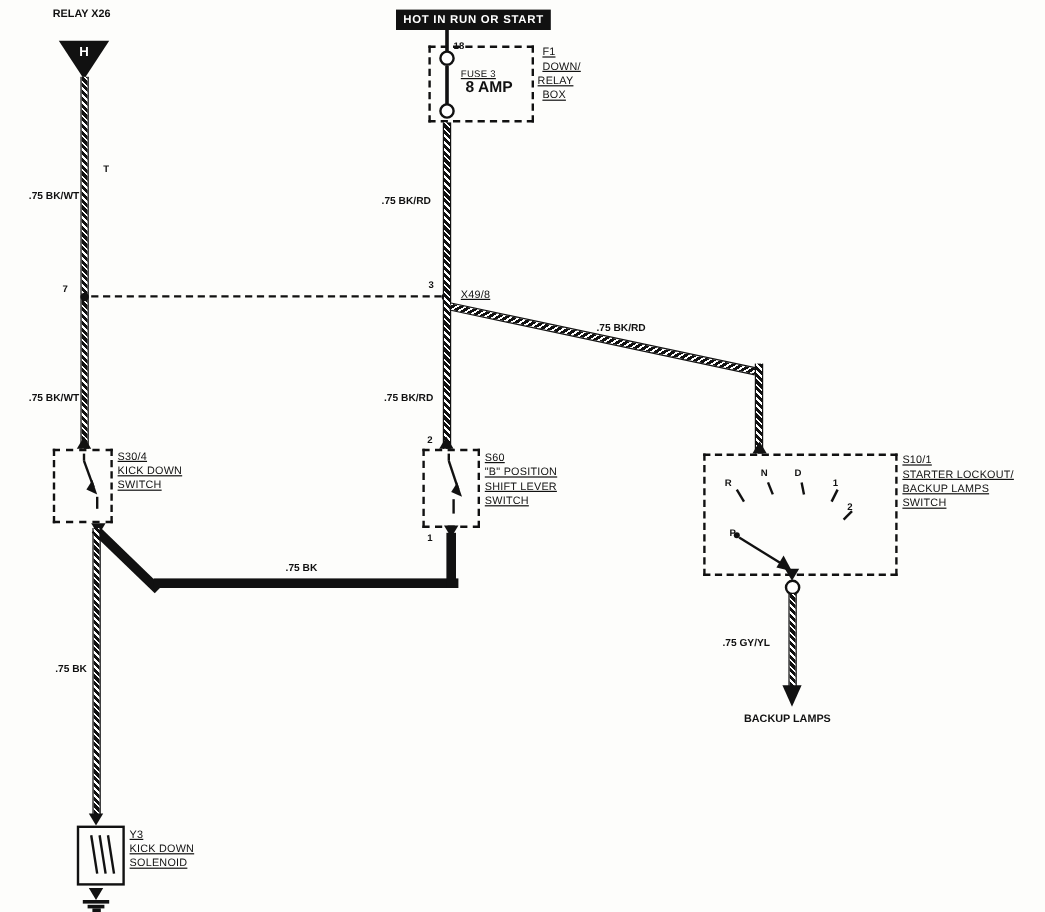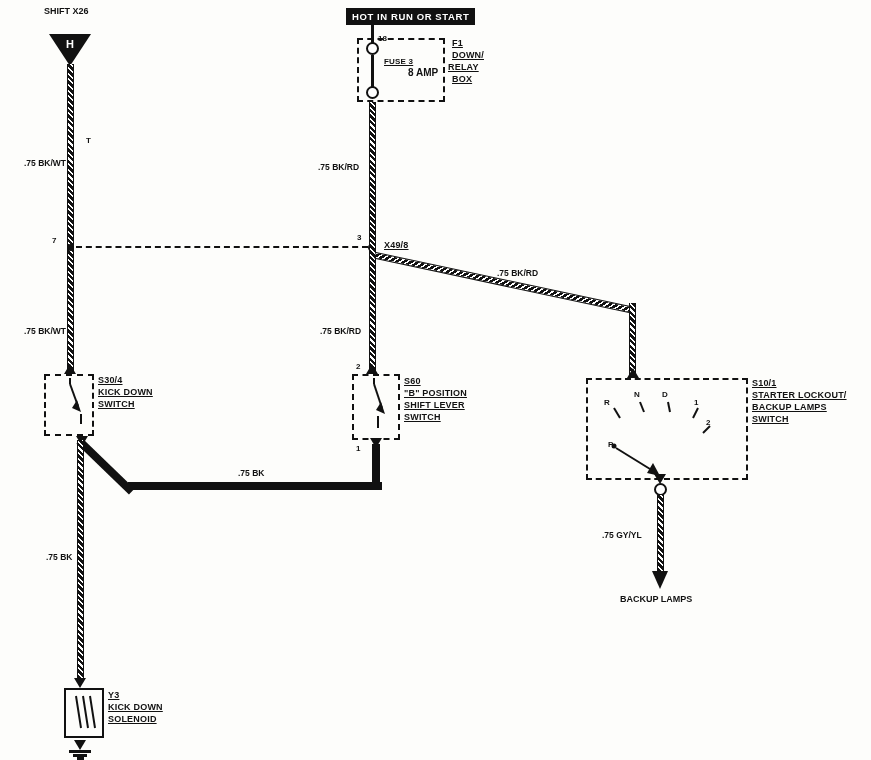--- a/index.html
+++ b/index.html
@@ -1,20 +1,20 @@
 <!DOCTYPE html>
 <html><head>
 <meta charset="utf-8">
 <style>
   *{margin:0;padding:0;box-sizing:border-box;}
   html,body{background:#ffffff;}
   body{font-family:"Liberation Sans",sans-serif;}
   .stage{position:relative;width:871px;height:760px;background:#fdfdfb;overflow:hidden;}
 
-  .lbl{position:absolute;font-weight:bold;font-size:9px;line-height:11px;color:#111;
+  .lbl{position:absolute;font-weight:normal;font-size:9px;line-height:11px;color:#111;
        text-decoration:underline;white-space:nowrap;letter-spacing:.2px;}
   .wlbl{position:absolute;font-weight:bold;font-size:8.5px;line-height:10px;color:#111;white-space:nowrap;}
   .pin{position:absolute;font-weight:bold;font-size:8px;line-height:9px;color:#111;white-space:nowrap;}
 
   .banner{position:absolute;background:#111;color:#fff;font-weight:bold;font-size:9.5px;
           line-height:17px;height:17px;padding:0 6px;letter-spacing:.6px;white-space:nowrap;}
 
   .wire-v{position:absolute;width:7px;border-left:1.5px solid #111;border-right:1.5px solid #111;
           background:repeating-linear-gradient(45deg,#fff 0 1.5px,#111 1.5px 4px);}
   .wire-diag{position:absolute;height:7px;border-top:1.5px solid #111;border-bottom:1.5px solid #111;
@@ -31,45 +31,45 @@
   .dot{position:absolute;width:7px;height:7px;border-radius:50%;background:#111;}
   .ring{position:absolute;width:13px;height:13px;border:2px solid #111;border-radius:50%;background:#fff;}
   svg{position:absolute;overflow:visible;}
   svg line{stroke:#111;stroke-width:2;}
 </style>
 </head>
 <body>
 
 <div class="stage">
 
-  <div class="wlbl" style="left:44px;top:6px;font-size:9px">SHIFT X26</div>
+  <div class="wlbl" style="left:44px;top:6px;font-size:9px">RELAY X26</div>
   <div class="tri-h-conn" style="left:49px;top:34px"></div>
   <div class="h-letter" style="left:49px;top:38px">H</div>
 
   <div class="wire-v" style="left:67px;top:64px;height:310px"></div>
   <div class="pin" style="left:86px;top:136px">T</div>
   <div class="wlbl" style="left:24px;top:158px">.75 BK/WT</div>
   <div class="wlbl" style="left:24px;top:326px">.75 BK/WT</div>
 
   <div class="dot" style="left:67px;top:244px"></div>
   <div class="pin" style="left:52px;top:236px">7</div>
   <div class="dash-line" style="left:76px;top:246px;width:292px"></div>
   <div class="pin" style="left:357px;top:233px">3</div>
   <div class="lbl" style="left:384px;top:240px">X49/8</div>
   <div class="dot" style="left:368px;top:244px"></div>
 
-  <div class="banner" style="left:346px;top:8px">HOT IN RUN OR START</div>
+  <div class="banner" style="left:330px;top:8px">HOT IN RUN OR START</div>
   <div class="solid" style="left:371px;top:25px;width:2.5px;height:21px"></div>
   <div class="dashed-box" style="left:357px;top:38px;width:88px;height:64px"></div>
   <div class="pin" style="left:378px;top:34px">18</div>
   <div class="ring" style="left:366px;top:42px"></div>
   <div class="solid" style="left:371px;top:55px;width:2.5px;height:32px"></div>
   <div class="ring" style="left:366px;top:86px"></div>
   <div class="lbl" style="left:384px;top:56px;font-size:8px">FUSE 3</div>
-  <div class="wlbl" style="left:408px;top:68px;font-size:10px">8 AMP</div>
+  <div class="wlbl" style="left:388px;top:68px;font-size:13px">8 AMP</div>
   <div class="lbl" style="left:452px;top:38px">F1</div>
   <div class="lbl" style="left:452px;top:50px">DOWN/</div>
   <div class="lbl" style="left:448px;top:62px">RELAY</div>
   <div class="lbl" style="left:452px;top:74px">BOX</div>
 
   <div class="wire-v" style="left:369px;top:102px;height:272px"></div>
   <div class="wlbl" style="left:318px;top:162px">.75 BK/RD</div>
   <div class="wlbl" style="left:320px;top:326px">.75 BK/RD</div>
 
   <div class="wire-diag" style="left:376px;top:252px;width:260px;transform:rotate(12deg)"></div>

